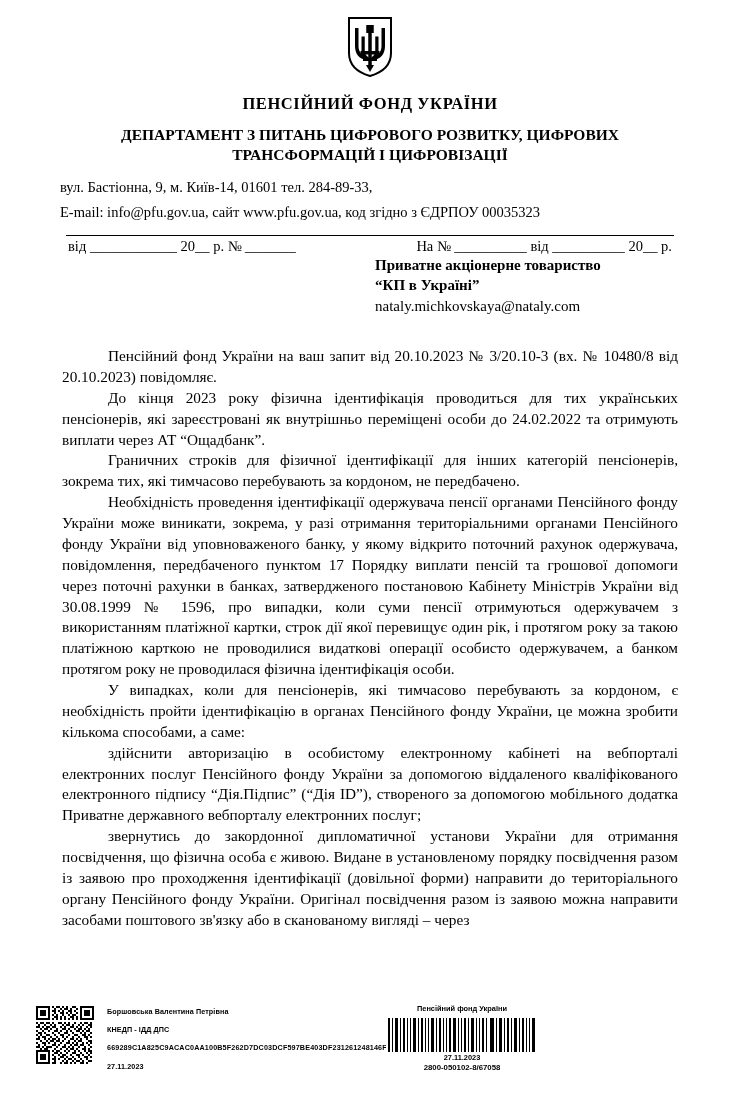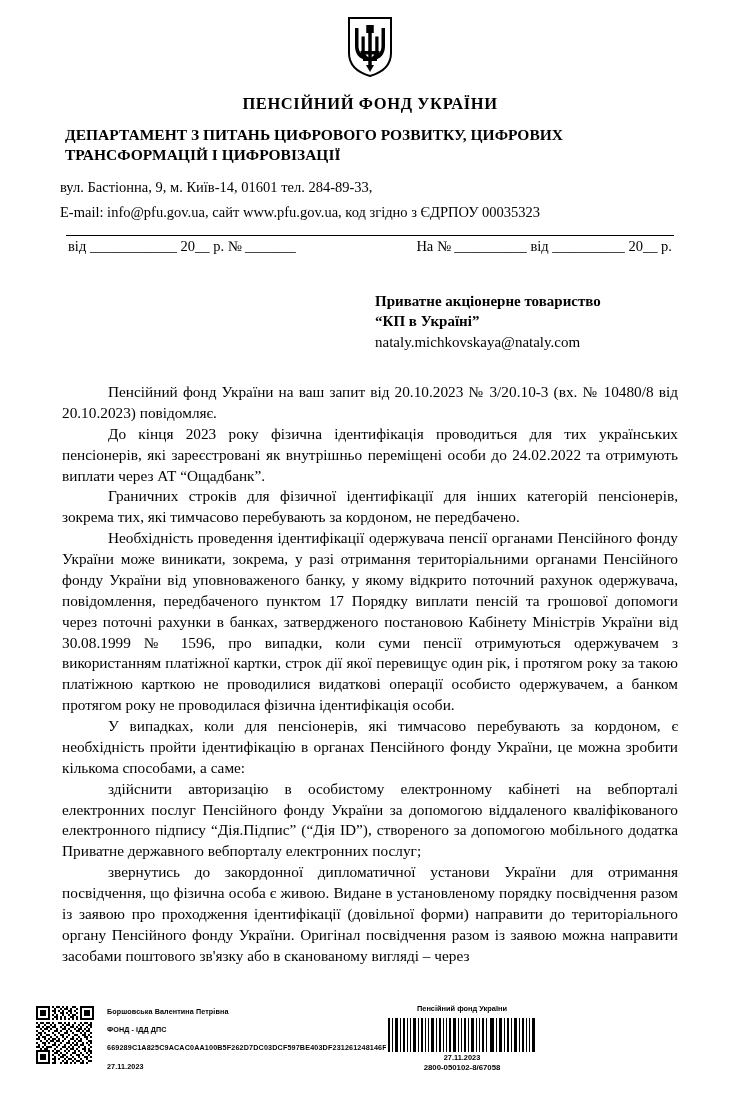--- a/index.html
+++ b/index.html
@@ -39,21 +39,21 @@
 
   
   .org-title {
     text-align: center;
     font-weight: bold;
     font-size: 16.5px;
     letter-spacing: 0.6px;
     margin-top: 6px;
   }
   .dept-title {
-    text-align: left;
+    text-align: center;
     font-weight: bold;
     font-size: 15.5px;
     line-height: 1.32;
     margin-top: 11px;
     padding: 0 5px;
   }
   .contact-line {
     text-align: left;
     font-size: 14.5px;
     margin-top: 13px;
@@ -79,21 +79,20 @@
     white-space: pre;
   }
   .ref-right {
     flex: 1;
     white-space: pre;
     padding-left: 28px;
   }
 
   
   .addressee {
-    margin-top: 36px;
     margin-left: 315px;
     font-size: 15px;
     line-height: 1.36;
   }
   .addressee .bold {
     font-weight: bold;
   }
   .addressee .email {
     font-weight: normal;
   }
@@ -290,21 +289,21 @@
           <path d="M8 24h1v1H8zM11 24h1v1h-1zM13 24h2v1h-2zM17 24h1v1h-1zM20 24h2v1h-2zM23 24h1v1h-1zM26 24h1v1h-1z"></path>
           <path d="M9 25h1v1H9zM12 25h2v1h-2zM15 25h1v1h-1zM18 25h1v1h-1zM21 25h1v1h-1zM24 25h2v1h-2zM27 25h1v1h-1z"></path>
           <path d="M8 26h2v1H8zM11 26h1v1h-1zM14 26h1v1h-1zM16 26h2v1h-2zM19 26h1v1h-1zM22 26h1v1h-1zM25 26h1v1h-1z"></path>
           <path d="M9 27h1v1H9zM13 27h1v1h-1zM15 27h1v1h-1zM18 27h1v1h-1zM20 27h2v1h-2zM23 27h1v1h-1zM26 27h2v1h-2z"></path>
           <path d="M8 28h2v1H8zM12 28h1v1h-1zM14 28h2v1h-2zM17 28h1v1h-1zM19 28h1v1h-1zM22 28h2v1h-2zM25 28h1v1h-1z"></path>
         </g>
       </svg>
 
       <div class="sig-meta">
         <div class="sig-name">Боршовська Валентина Петрівна</div>
-        <div class="sig-auth">ФОНД - ІДД ДПС</div>
+        <div class="sig-auth">КНЕДП - ІДД ДПС</div>
         <div class="sig-hex">669289C1A825C9ACAC0AA100B5F262D7DC03DCF597BE403DF231261248146FB400</div>
         <div class="sig-date">27.11.2023</div>
       </div>
     </div>
 
     <div class="sig-right">
       <div class="pf-label">Пенсійний фонд України</div>
       <svg class="barcode" viewBox="0 0 152 34" xmlns="http://www.w3.org/2000/svg" shape-rendering="crispEdges">
         <rect width="152" height="34" fill="#ffffff"></rect>
         <g fill="#000000">

